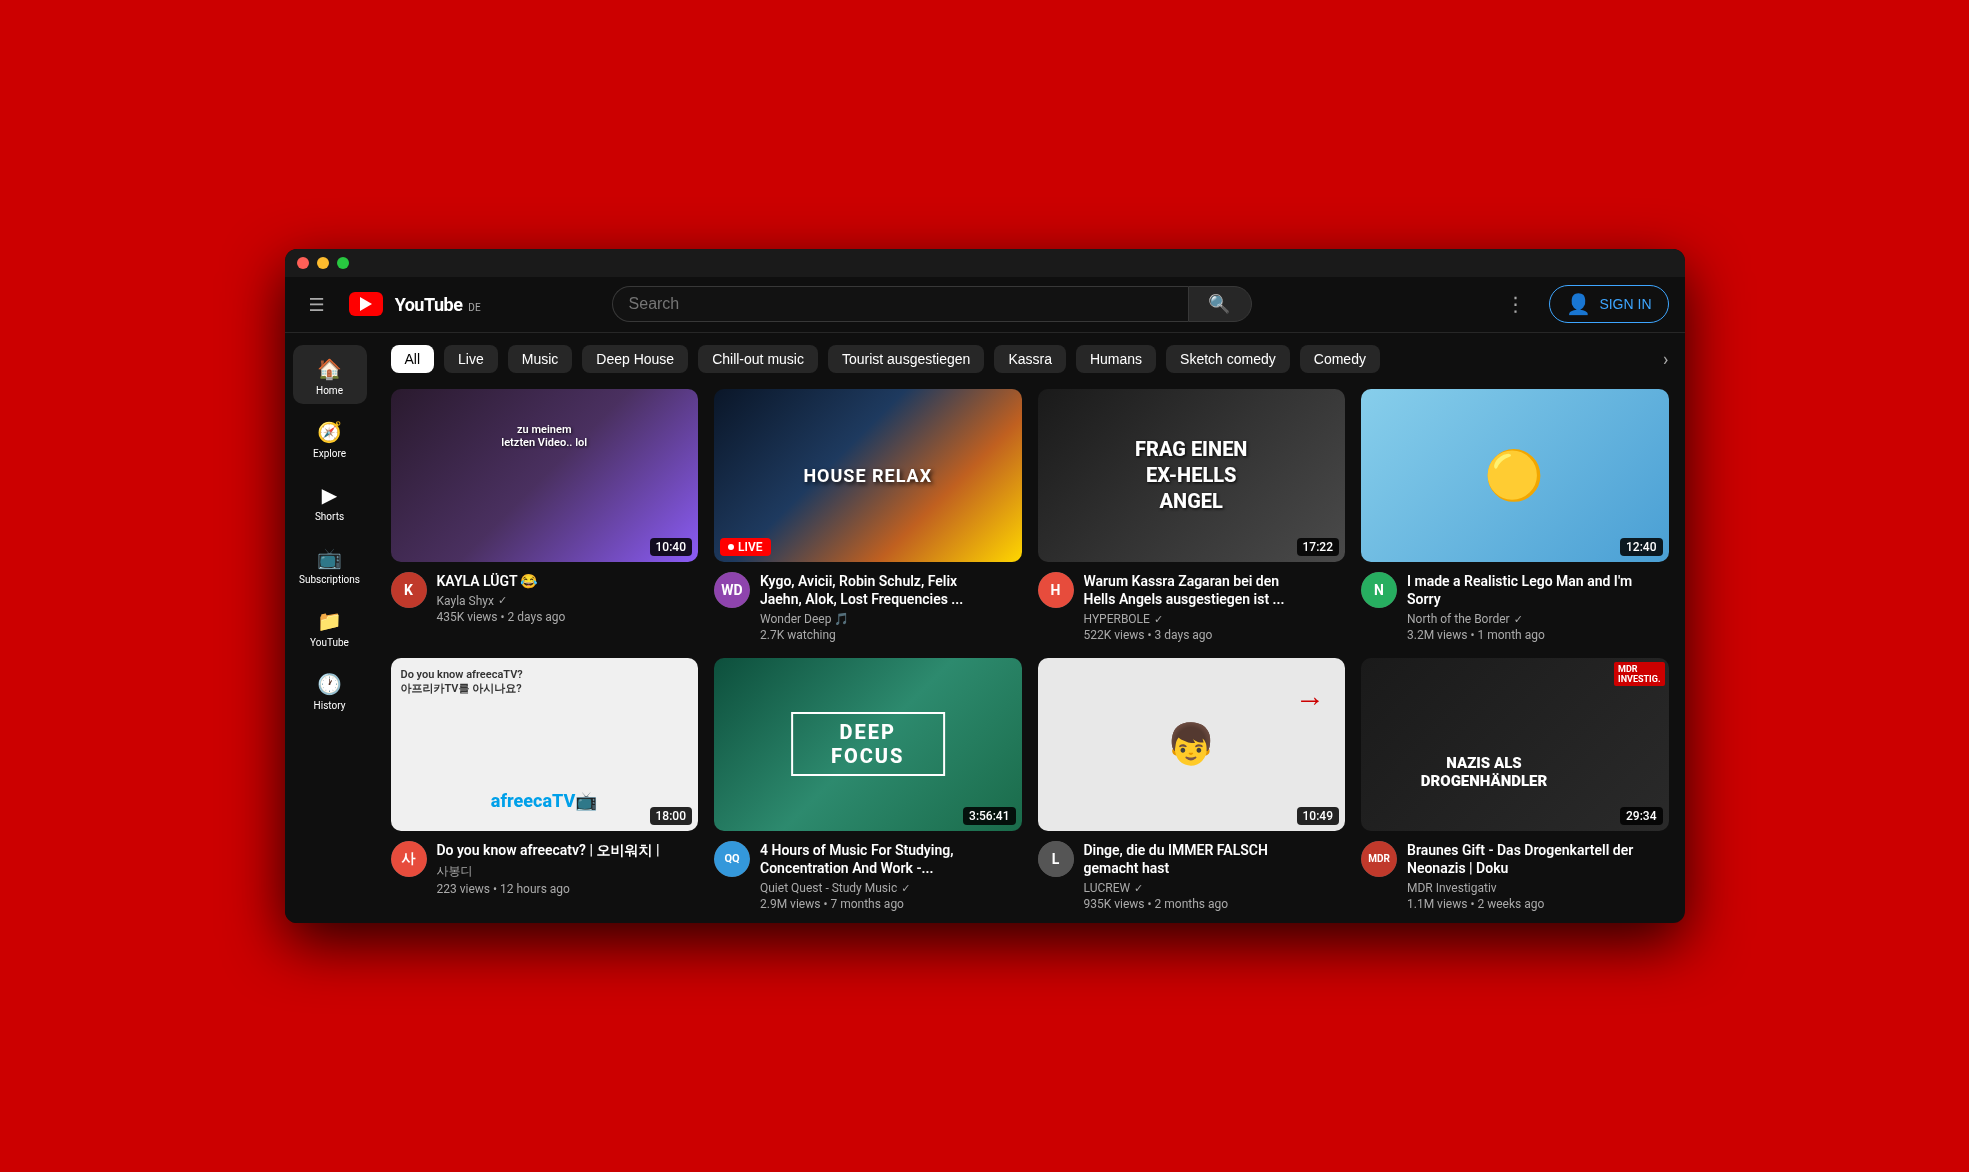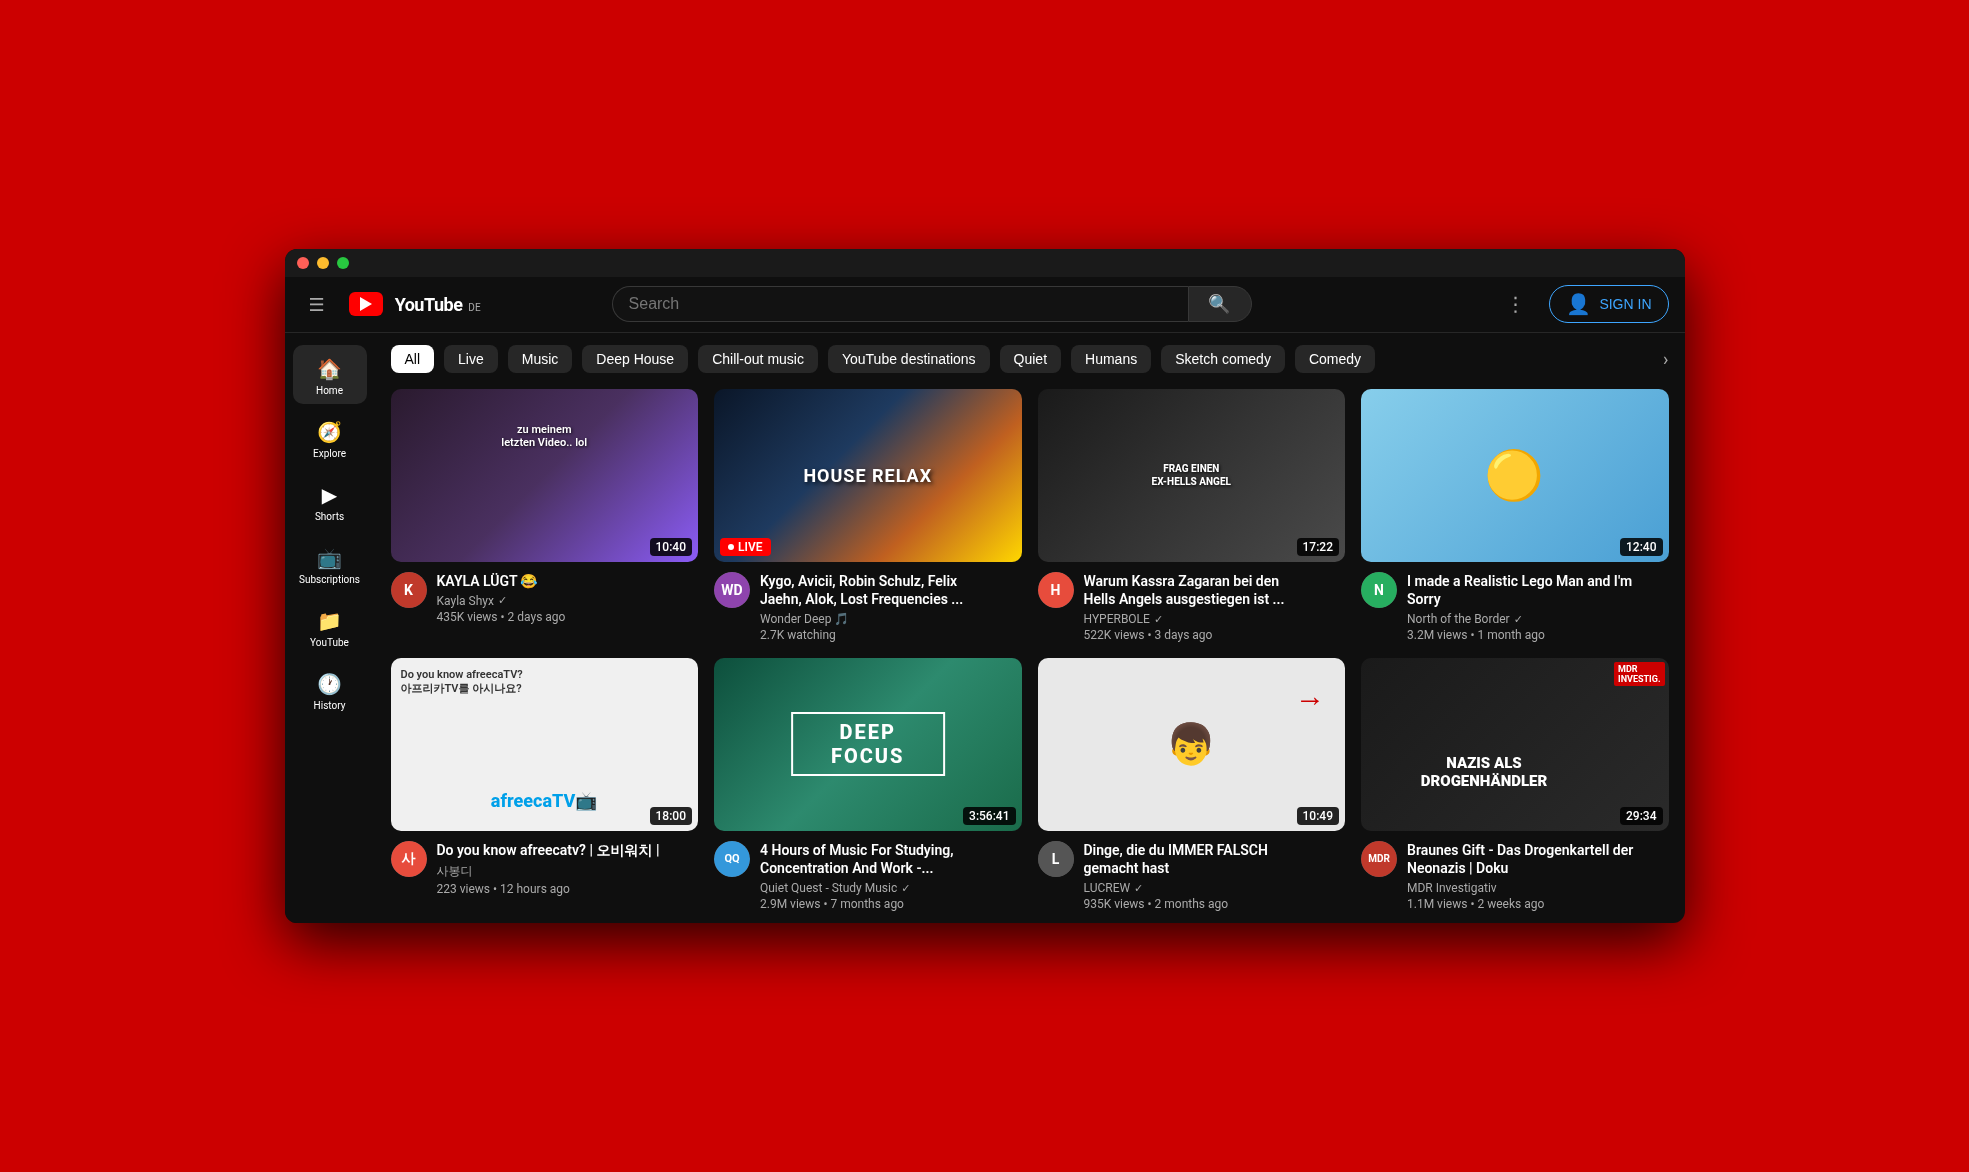--- a/index.html
+++ b/index.html
@@ -397,22 +397,22 @@
     </div>
 
     <div class="content">
 
       <div class="filter-bar">
         <button class="chip active">All</button>
         <button class="chip">Live</button>
         <button class="chip">Music</button>
         <button class="chip">Deep House</button>
         <button class="chip">Chill-out music</button>
-        <button class="chip">YouTube destinations</button>
-        <button class="chip">Quiet</button>
+        <button class="chip">Tourist ausgestiegen</button>
+        <button class="chip">Kassra</button>
         <button class="chip">Humans</button>
         <button class="chip">Sketch comedy</button>
         <button class="chip">Comedy</button>
         <span class="chip-arrow">›</span>
       </div>
 
       <div class="video-grid">
 
         <div class="video-card">
           <div class="thumbnail-container thumb-1">
@@ -459,21 +459,21 @@
               <div class="video-meta">
                 <span>2.7K watching</span>
               </div>
             </div>
             <span class="more-options">⋮</span>
           </div>
         </div>
 
         <div class="video-card">
           <div class="thumbnail-container" style="background: linear-gradient(135deg, #1a1a1a, #333, #4a4a4a);">
-            <div style="position:absolute;top:50%;left:50%;transform:translate(-50%,-50%);color:#fff;font-size:10px;font-weight:800;text-align:center;line-height:1.3;text-shadow:1px 1px 3px rgba(0,0,0,0.9);">FRAG EINEN<br>EX-HELLS ANGEL</div>
+            <div style="position:absolute;top:50%;left:50%;transform:translate(-50%,-50%);color:#fff;font-size:20px;font-weight:800;text-align:center;line-height:1.3;text-shadow:1px 1px 3px rgba(0,0,0,0.9);">FRAG EINEN<br>EX-HELLS ANGEL</div>
             <span class="duration-badge">17:22</span>
           </div>
           <div class="video-info">
             <div class="channel-avatar">
               <div class="avatar-circle" style="background:#e74c3c;">H</div>
             </div>
             <div class="video-details">
               <div class="video-title">Warum Kassra Zagaran bei den Hells Angels ausgestiegen ist ...</div>
               <div class="channel-name">
                 <span>HYPERBOLE</span>

